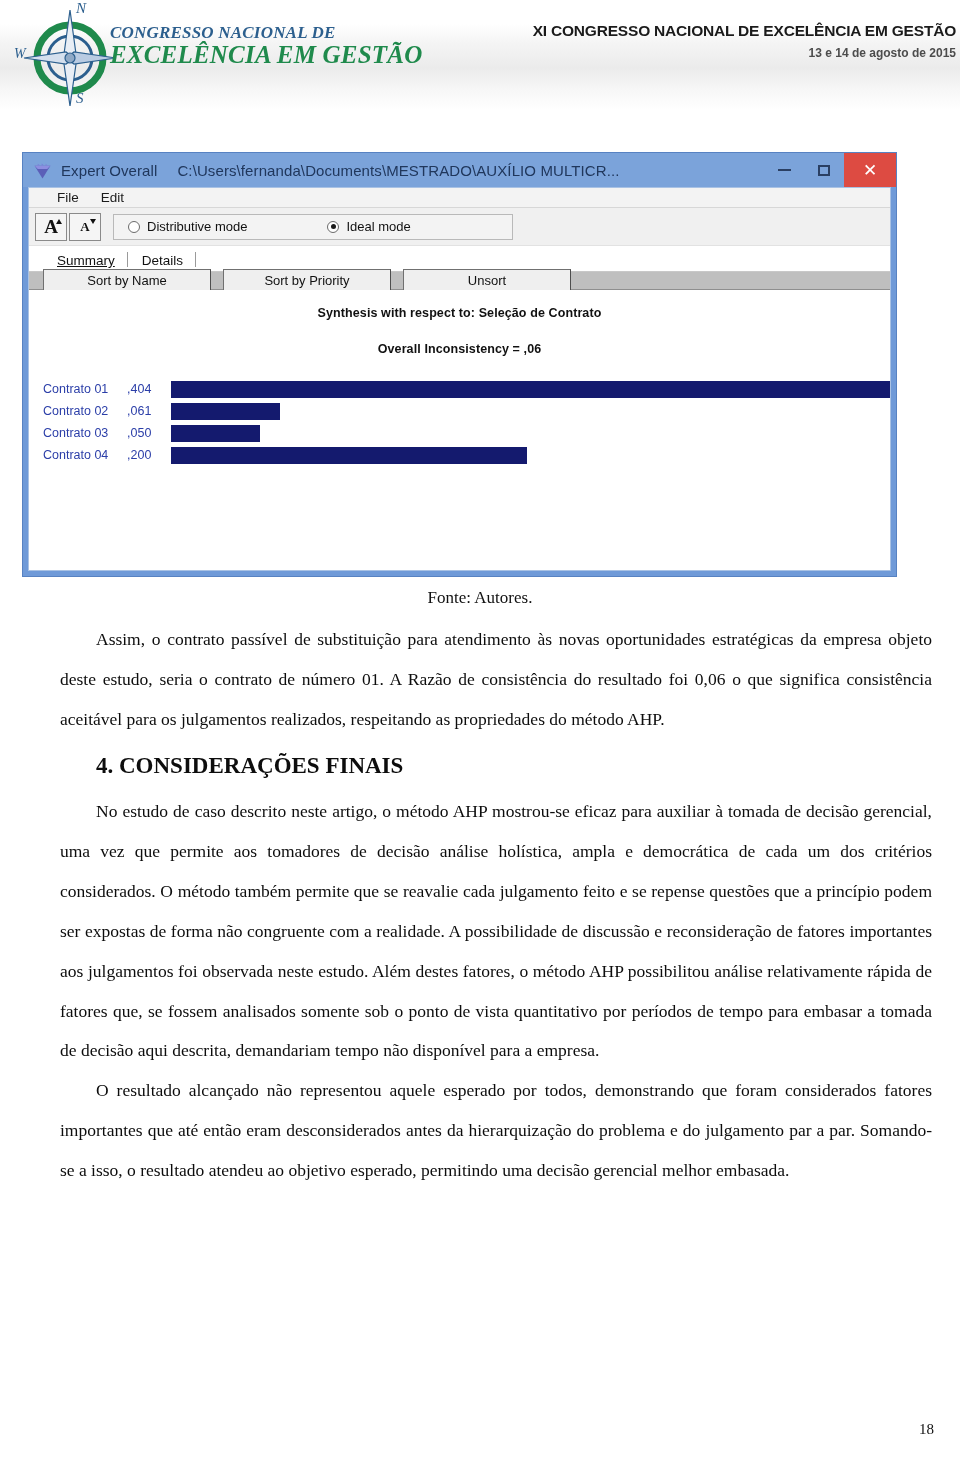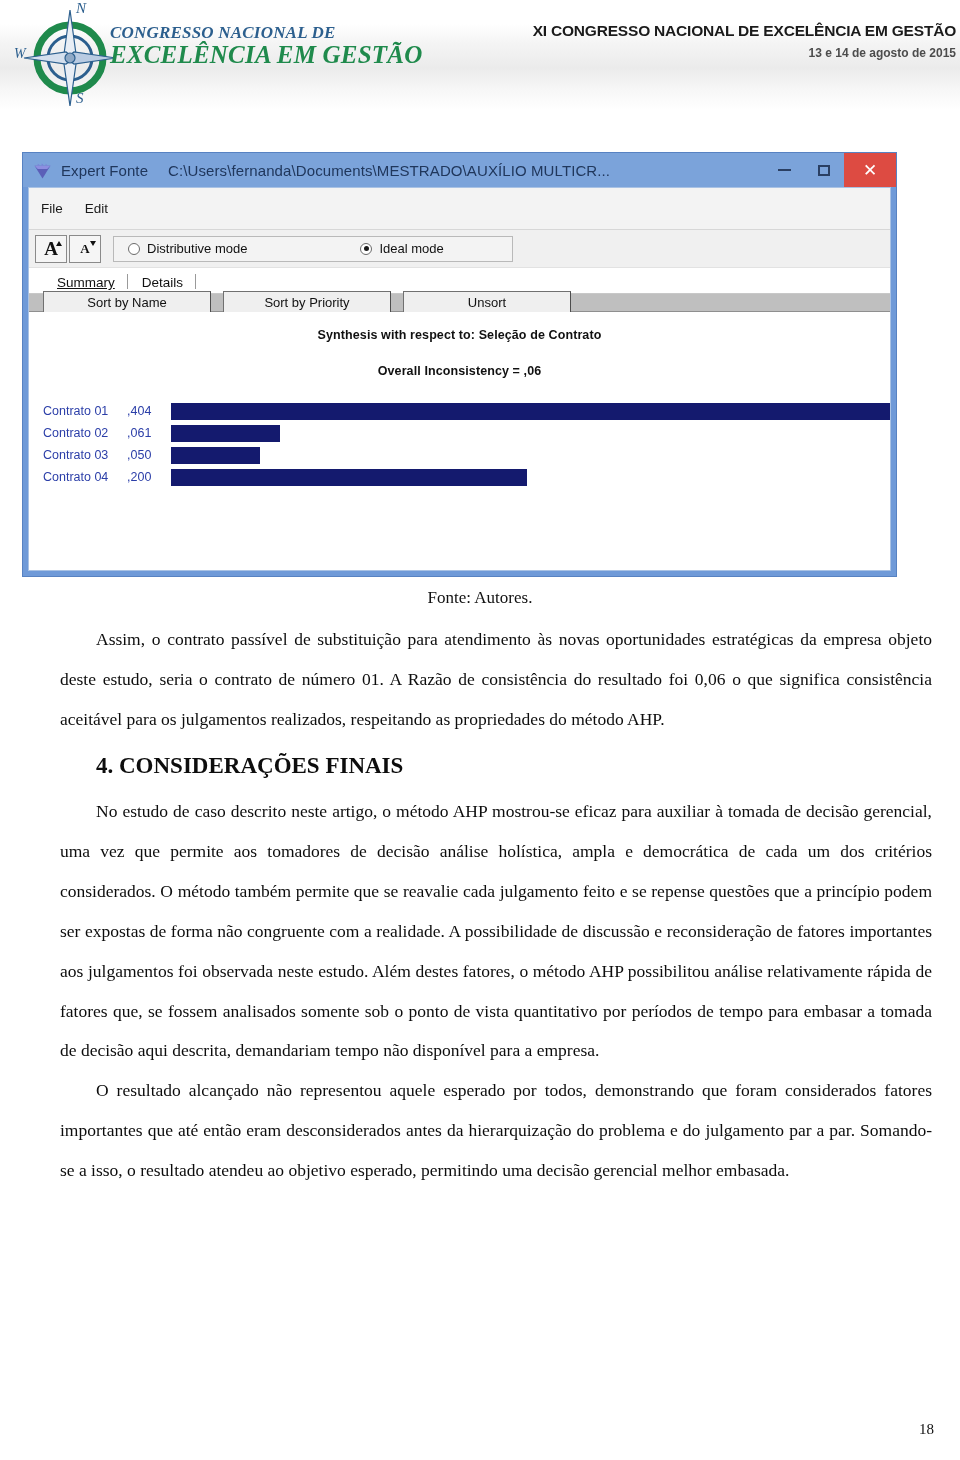--- a/index.html
+++ b/index.html
@@ -155,26 +155,26 @@
     right: 5px;
     top: 34px;
     bottom: 5px;
     background: #ffffff;
     border: 1px solid #a9c2e4;
     display: flex;
     flex-direction: column;
   }
 
   .ec-menubar {
-    height: 42px;
+    height: 20px;
     background: #f3f3f3;
     border-bottom: 1px solid #d7d7d7;
     display: flex;
     align-items: center;
-    padding-left: 12px;
+    padding-left: 28px;
     font-family: "Liberation Sans", sans-serif;
     font-size: 13.5px;
     color: #1b1b1b;
   }
   .ec-menubar .mi { margin-right: 22px; cursor: default; }
 
   .ec-toolbar {
     height: 38px;
     background: #f0f0f0;
     display: flex;
@@ -203,21 +203,20 @@
     margin-left: 10px;
     height: 26px;
     flex: 0 0 400px;
     border: 1px solid #b9b9b9;
     background: #f3f3f3;
     display: flex;
     align-items: center;
     font-family: "Liberation Sans", sans-serif;
     font-size: 13px;
     color: #111;
-    gap: 33px;
   }
   .radio-item { display: flex; align-items: center; }
   .radio-item.first { margin-left: 14px; }
   .radio-item.second { margin-left: 80px; }
   .radio {
     width: 12px; height: 12px; border-radius: 50%;
     border: 1px solid #6b6b6b; background: #fff;
     margin-right: 7px;
     position: relative;
     flex: 0 0 auto;
@@ -395,21 +394,21 @@
   <div class="ec-window">
 
     <div class="ec-titlebar">
       <svg class="ec-appicon" viewBox="0 0 24 24">
         <path d="M2 6 L22 6 L12 22 Z" fill="#5b5fb8"></path>
         <path d="M2 6 L22 6 L18 10 L6 10 Z" fill="#8d8ee0"></path>
         <path d="M6 3.5 L8.5 5.5 L6 5.5 Z" fill="#7b7ddb"></path>
         <path d="M11 3 L13.5 5.5 L11 5.5 Z" fill="#7b7ddb"></path>
         <path d="M16 3.5 L18 5.5 L16 5.5 Z" fill="#7b7ddb"></path>
       </svg>
-      <span class="ec-title-text">Expert Fonte</span>
+      <span class="ec-title-text">Expert Overall</span>
       <span class="ec-title-text ec-title-path">C:\Users\fernanda\Documents\MESTRADO\AUXÍLIO MULTICR...</span>
 
       <div class="ec-winbtns">
         <div class="ec-btn-min">
             <span class="glyph"></span>
           </div>
         <div class="ec-btn-max">
             <span class="glyph"></span>
           </div>
         <div class="ec-btn-close">✕</div>

